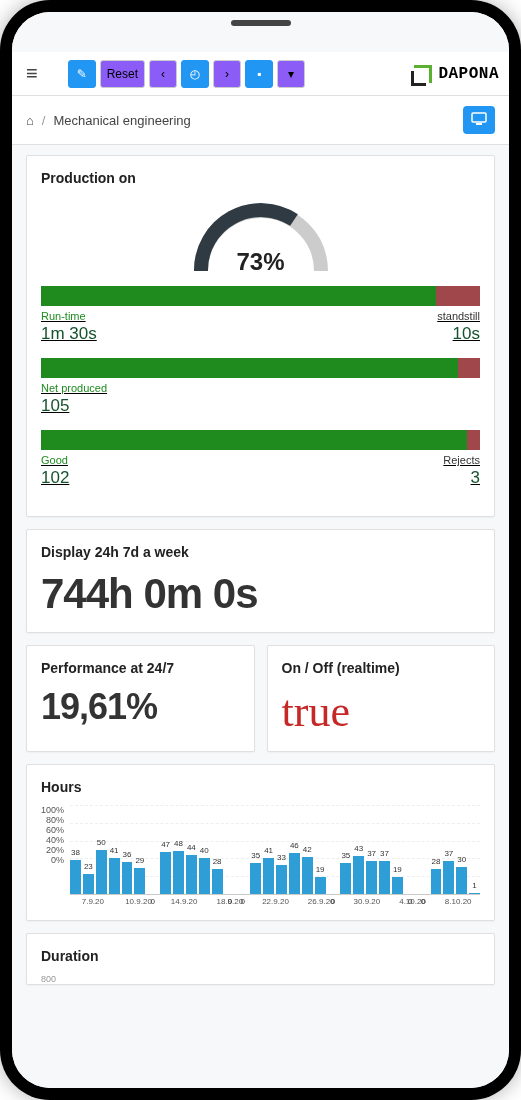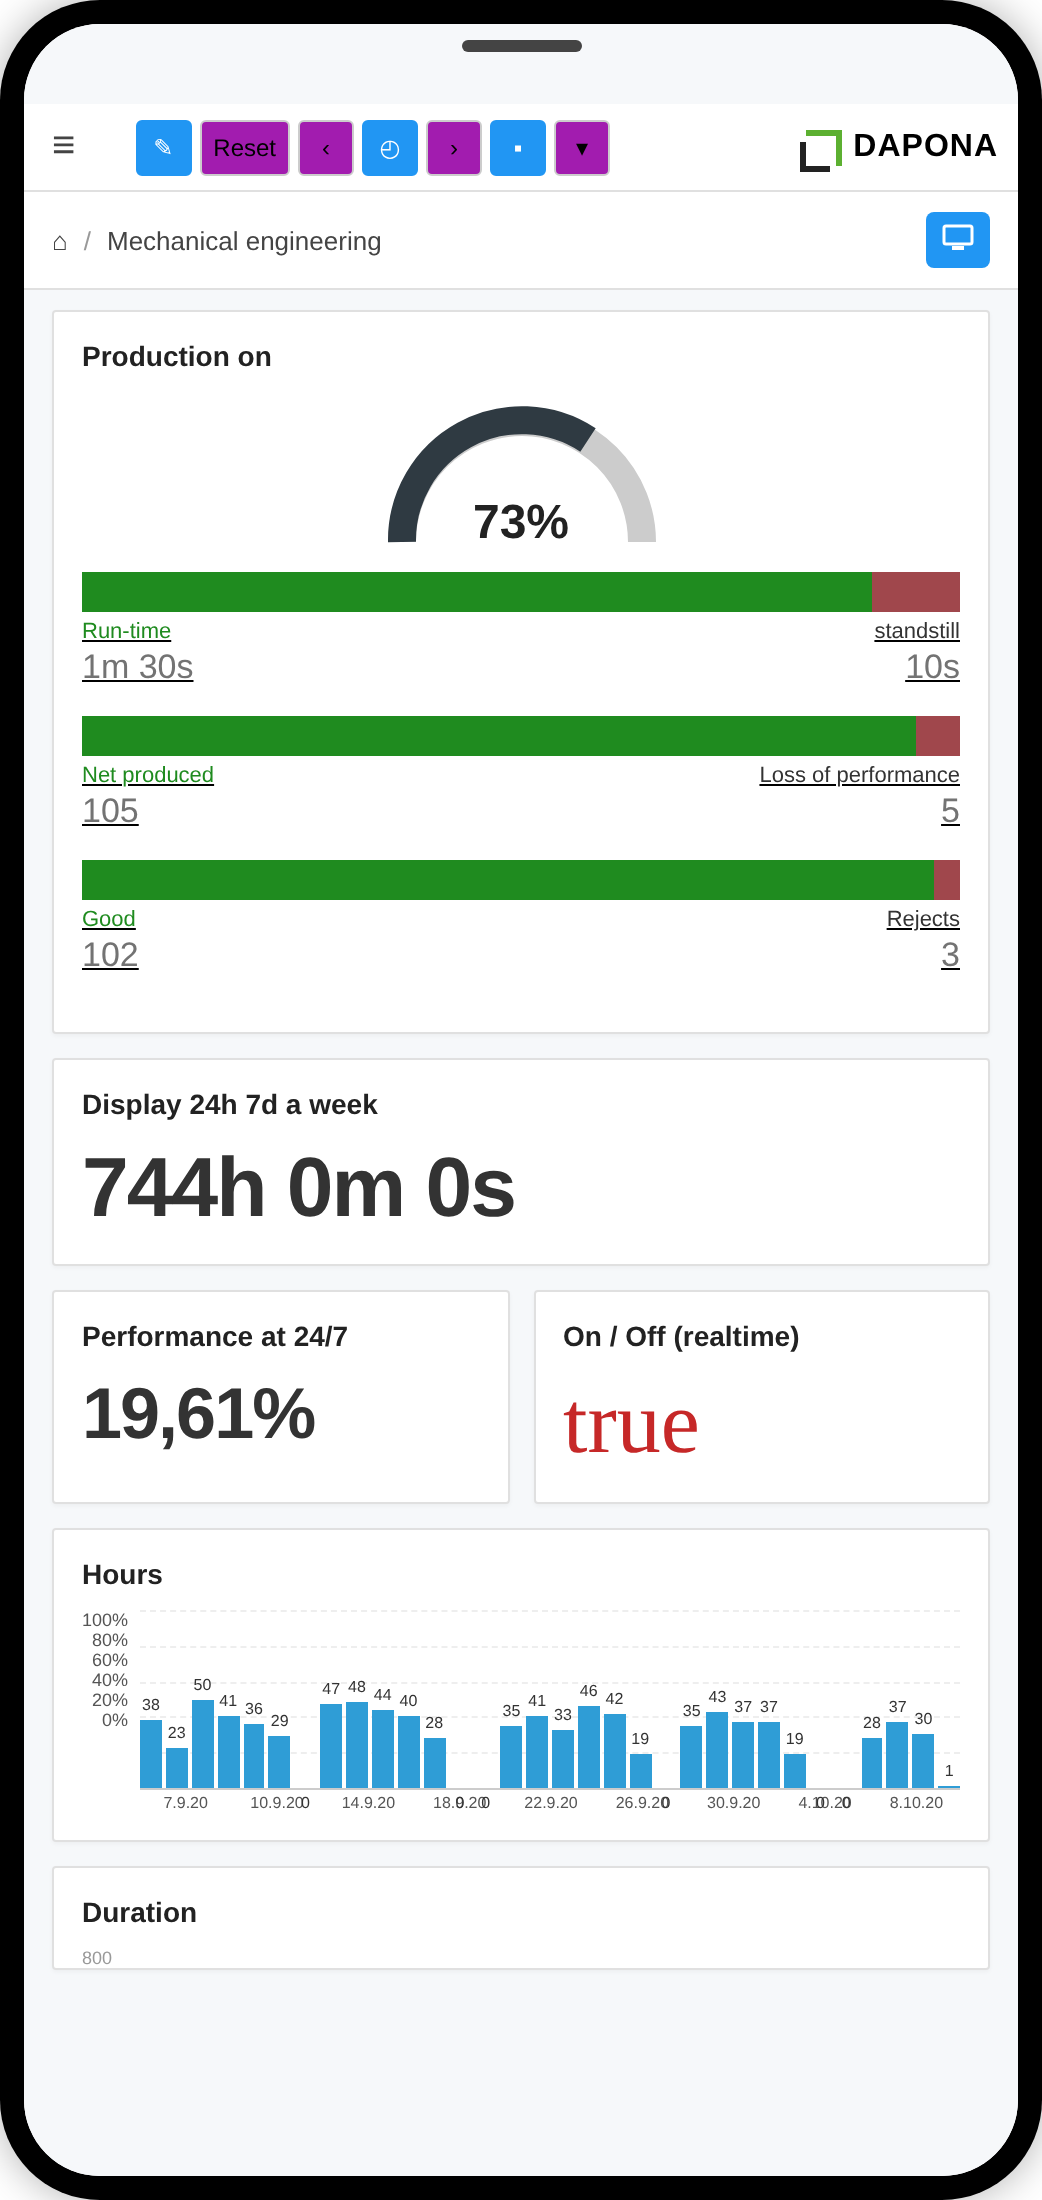--- a/index.html
+++ b/index.html
@@ -8,23 +8,23 @@
 .phone-frame { width: 521px; height: 1100px; background: #000; border-radius: 50px; padding: 12px; position: relative; box-shadow: 0 0 20px rgba(0,0,0,0.3); }
 .phone-inner { width: 100%; height: 100%; background: #fff; border-radius: 38px; overflow: hidden; position: relative; }
 .speaker { position: absolute; top: 20px; left: 50%; transform: translateX(-50%); width: 60px; height: 6px; background: #444; border-radius: 3px; z-index: 10; }
 
 .screen { width: 100%; height: 100%; overflow-y: hidden; padding-top: 40px; background: #f6f8fa; }
 
 
 .topbar { display: flex; align-items: center; padding: 6px 10px; background: #fff; border-bottom: 1px solid #e0e0e0; gap: 6px; }
 .hamburger { font-size: 20px; color: #444; padding: 4px; cursor: pointer; }
 .toolbar-group { display: flex; gap: 4px; margin-left: 20px; }
-.tbtn { border: 1px solid #ccc; background: #a21caf; border-radius: 3px; min-width: 28px; height: 28px; display: flex; align-items: center; justify-content: center; font-size: 12px; cursor: pointer; padding: 0 6px; }
+.tbtn { border: 1px solid #ccc; background: #8b5cf6; border-radius: 3px; min-width: 28px; height: 28px; display: flex; align-items: center; justify-content: center; font-size: 12px; cursor: pointer; padding: 0 6px; }
 .tbtn.blue { background: #2196f3; color: #fff; border-color: #2196f3; }
-.logo { margin-left: auto; display: flex; align-items: center; gap: 6px; font-weight: 800; font-size: 16px; letter-spacing: 0.5px; }
+.logo { margin-left: auto; display: flex; align-items: center; gap: 6px; font-weight: 800; font-size: 16px; letter-spacing: 0.5px; font-family: Liberation Mono, monospace; }
 .logo-icon { width: 18px; height: 18px; border: 3px solid #5cb031; border-left: none; border-bottom: none; display: inline-block; position: relative; }
 .logo-icon::after { content: ""; position: absolute; left: -3px; bottom: -3px; width: 12px; height: 12px; border: 3px solid #222; border-right: none; border-top: none; }
 
 
 .breadcrumb-row { display: flex; align-items: center; padding: 10px 14px; background: #fff; border-bottom: 1px solid #e0e0e0; gap: 8px; font-size: 13px; color: #444; }
 .breadcrumb-row .sep { color: #999; }
 .screen-btn { margin-left: auto; background: #2196f3; color: #fff; border: none; border-radius: 4px; width: 32px; height: 28px; display: flex; align-items: center; justify-content: center; cursor: pointer; }
 
 
 .content { padding: 10px 14px; display: flex; flex-direction: column; gap: 12px; }
@@ -38,21 +38,21 @@
 .gauge-text { position: absolute; bottom: 0; left: 0; right: 0; text-align: center; font-size: 24px; font-weight: 700; color: #222; }
 
 
 .barset { margin-bottom: 14px; text-decoration: underline; }
 .bar { display: flex; height: 20px; width: 100%; }
 .bar .seg-green { background: #1f8b1f; }
 .bar .seg-red { background: #a0474c; }
 .bar-labels { display: flex; justify-content: space-between; margin-top: 4px; font-size: 11px; }
 .bar-labels .left { color: #1f8b1f; text-align: left; }
 .bar-labels .right { color: #333; text-align: right; }
-.bar-labels .val { font-size: 17px; color: #737373; margin-top: 2px; }
+.bar-labels .val { font-size: 17px; color: #14532d; margin-top: 2px; }
 
 
 .big-value { font-size: 42px; font-weight: 700; color: #333; letter-spacing: -1px; }
 .row { display: flex; gap: 12px; }
 .row .card { flex: 1; }
 .red-big { font-size: 44px; color: #c62828; font-family: Georgia, serif; }
 
 
 .hours-chart { display: flex; gap: 6px; font-size: 9px; color: #555; }
 .y-axis { display: flex; flex-direction: column; height: 90px; text-align: right; }
@@ -150,24 +150,20 @@
               <div class="barset">
                 <div class="bar">
                   <div class="seg-green" style="width:95%"></div>
                   <div class="seg-red" style="width:5%"></div>
                 </div>
                 <div class="bar-labels">
                   <div class="left">
                     <div>Net produced</div>
                     <div class="val">105</div>
                   </div>
-                  <div class="right">
-                    <div>Loss of performance</div>
-                    <div class="val">5</div>
-                  </div>
                 </div>
               </div>
               <div class="barset">
                 <div class="bar">
                   <div class="seg-green" style="width:97%"></div>
                   <div class="seg-red" style="width:3%"></div>
                 </div>
                 <div class="bar-labels">
                   <div class="left">
                     <div>Good</div>

